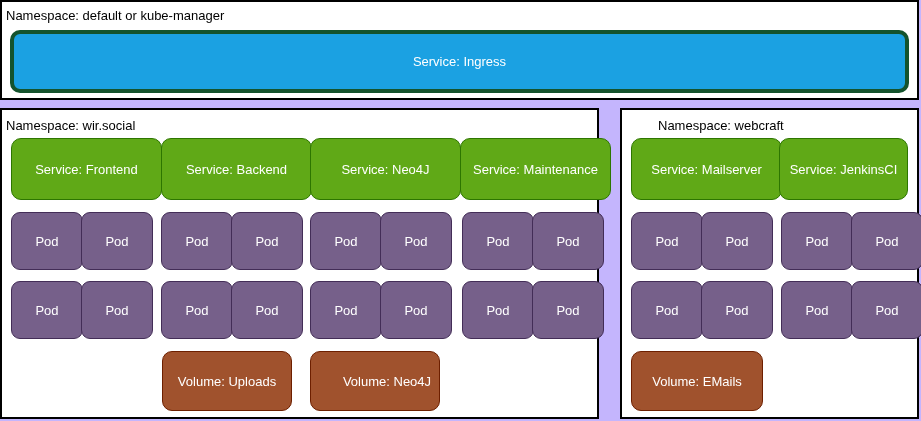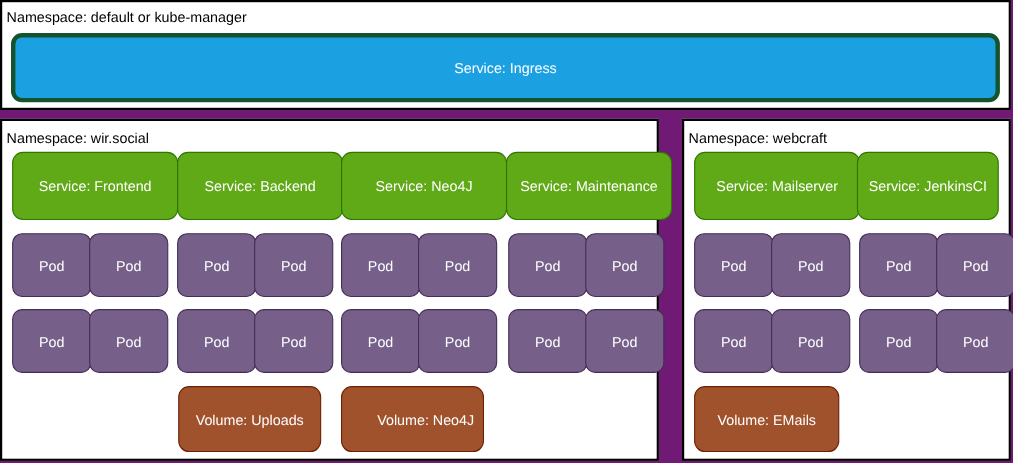--- a/index.html
+++ b/index.html
@@ -5,21 +5,21 @@
   html, body {
     margin: 0;
     padding: 0;
     background: #000000;
     font-family: "Liberation Sans", sans-serif;
   }
   #canvas {
     position: relative;
     width: 921px;
     height: 421px;
-    background: #701a75;
+    background: #c4b5fd;
     overflow: hidden;
   }
   .panel {
     position: absolute;
     background: #ffffff;
     border: 2px solid #000000;
   }
   .ns-label {
     position: absolute;
     left: 4px;
@@ -97,21 +97,21 @@
     <div class="box pod" style="left:308px; top:171px;">Pod</div>
     <div class="box pod" style="left:378px; top:171px;">Pod</div>
     <div class="box pod" style="left:460px; top:171px;">Pod</div>
     <div class="box pod" style="left:530px; top:171px;">Pod</div>
 
     <div class="box vol" style="left:160px; top:241px;">Volume: Uploads</div>
     <div class="box vol" style="left:308px; top:241px;padding-left:24px;">Volume: Neo4J</div>
   </div>
 
   <div class="panel" style="left:620px; top:108px; width:295px; height:307px;">
-    <div class="ns-label" style="top:8px;">Namespace: webcraft</div>
+    <div class="ns-label" style="top:8px;margin-left:32px;">Namespace: webcraft</div>
 
     <div class="box svc-green" style="left:9px;   top:28px;">Service: Mailserver</div>
     <div class="box svc-green" style="left:157px; top:28px; width:129px;">Service: JenkinsCI</div>
 
     <div class="box pod" style="left:9px;   top:102px;">Pod</div>
     <div class="box pod" style="left:79px;  top:102px;">Pod</div>
     <div class="box pod" style="left:159px; top:102px;">Pod</div>
     <div class="box pod" style="left:229px; top:102px;">Pod</div>
 
     <div class="box pod" style="left:9px;   top:171px;">Pod</div>

